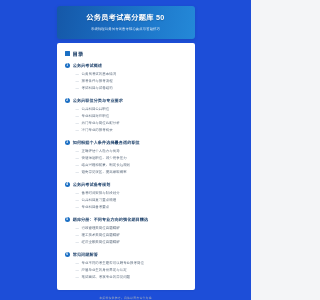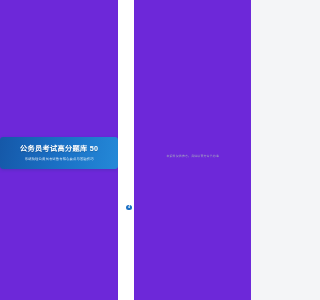--- a/index.html
+++ b/index.html
@@ -14,24 +14,24 @@
   body {
     font-family: "Liberation Sans", "DejaVu Sans", sans-serif;
     background: #f4f5f7;
     color: #333;
     -webkit-font-smoothing: antialiased;
   }
 
   .page {
     width: 251px;
     height: 300px;
-    background: #6d28d9;
+    background: #1d4ed8;
     padding: 6px 0 0 0;
     display: flex;
-    flex-direction: row;
+    flex-direction: column;
     align-items: center;
     justify-content: flex-end;
   }
 
   
   .header-card {
     width: 138px;
     margin: 0 auto;
     border-radius: 3px;
     background: linear-gradient(100deg, #1558a8 0%, #1a6fc4 48%, #2489d8 100%);

